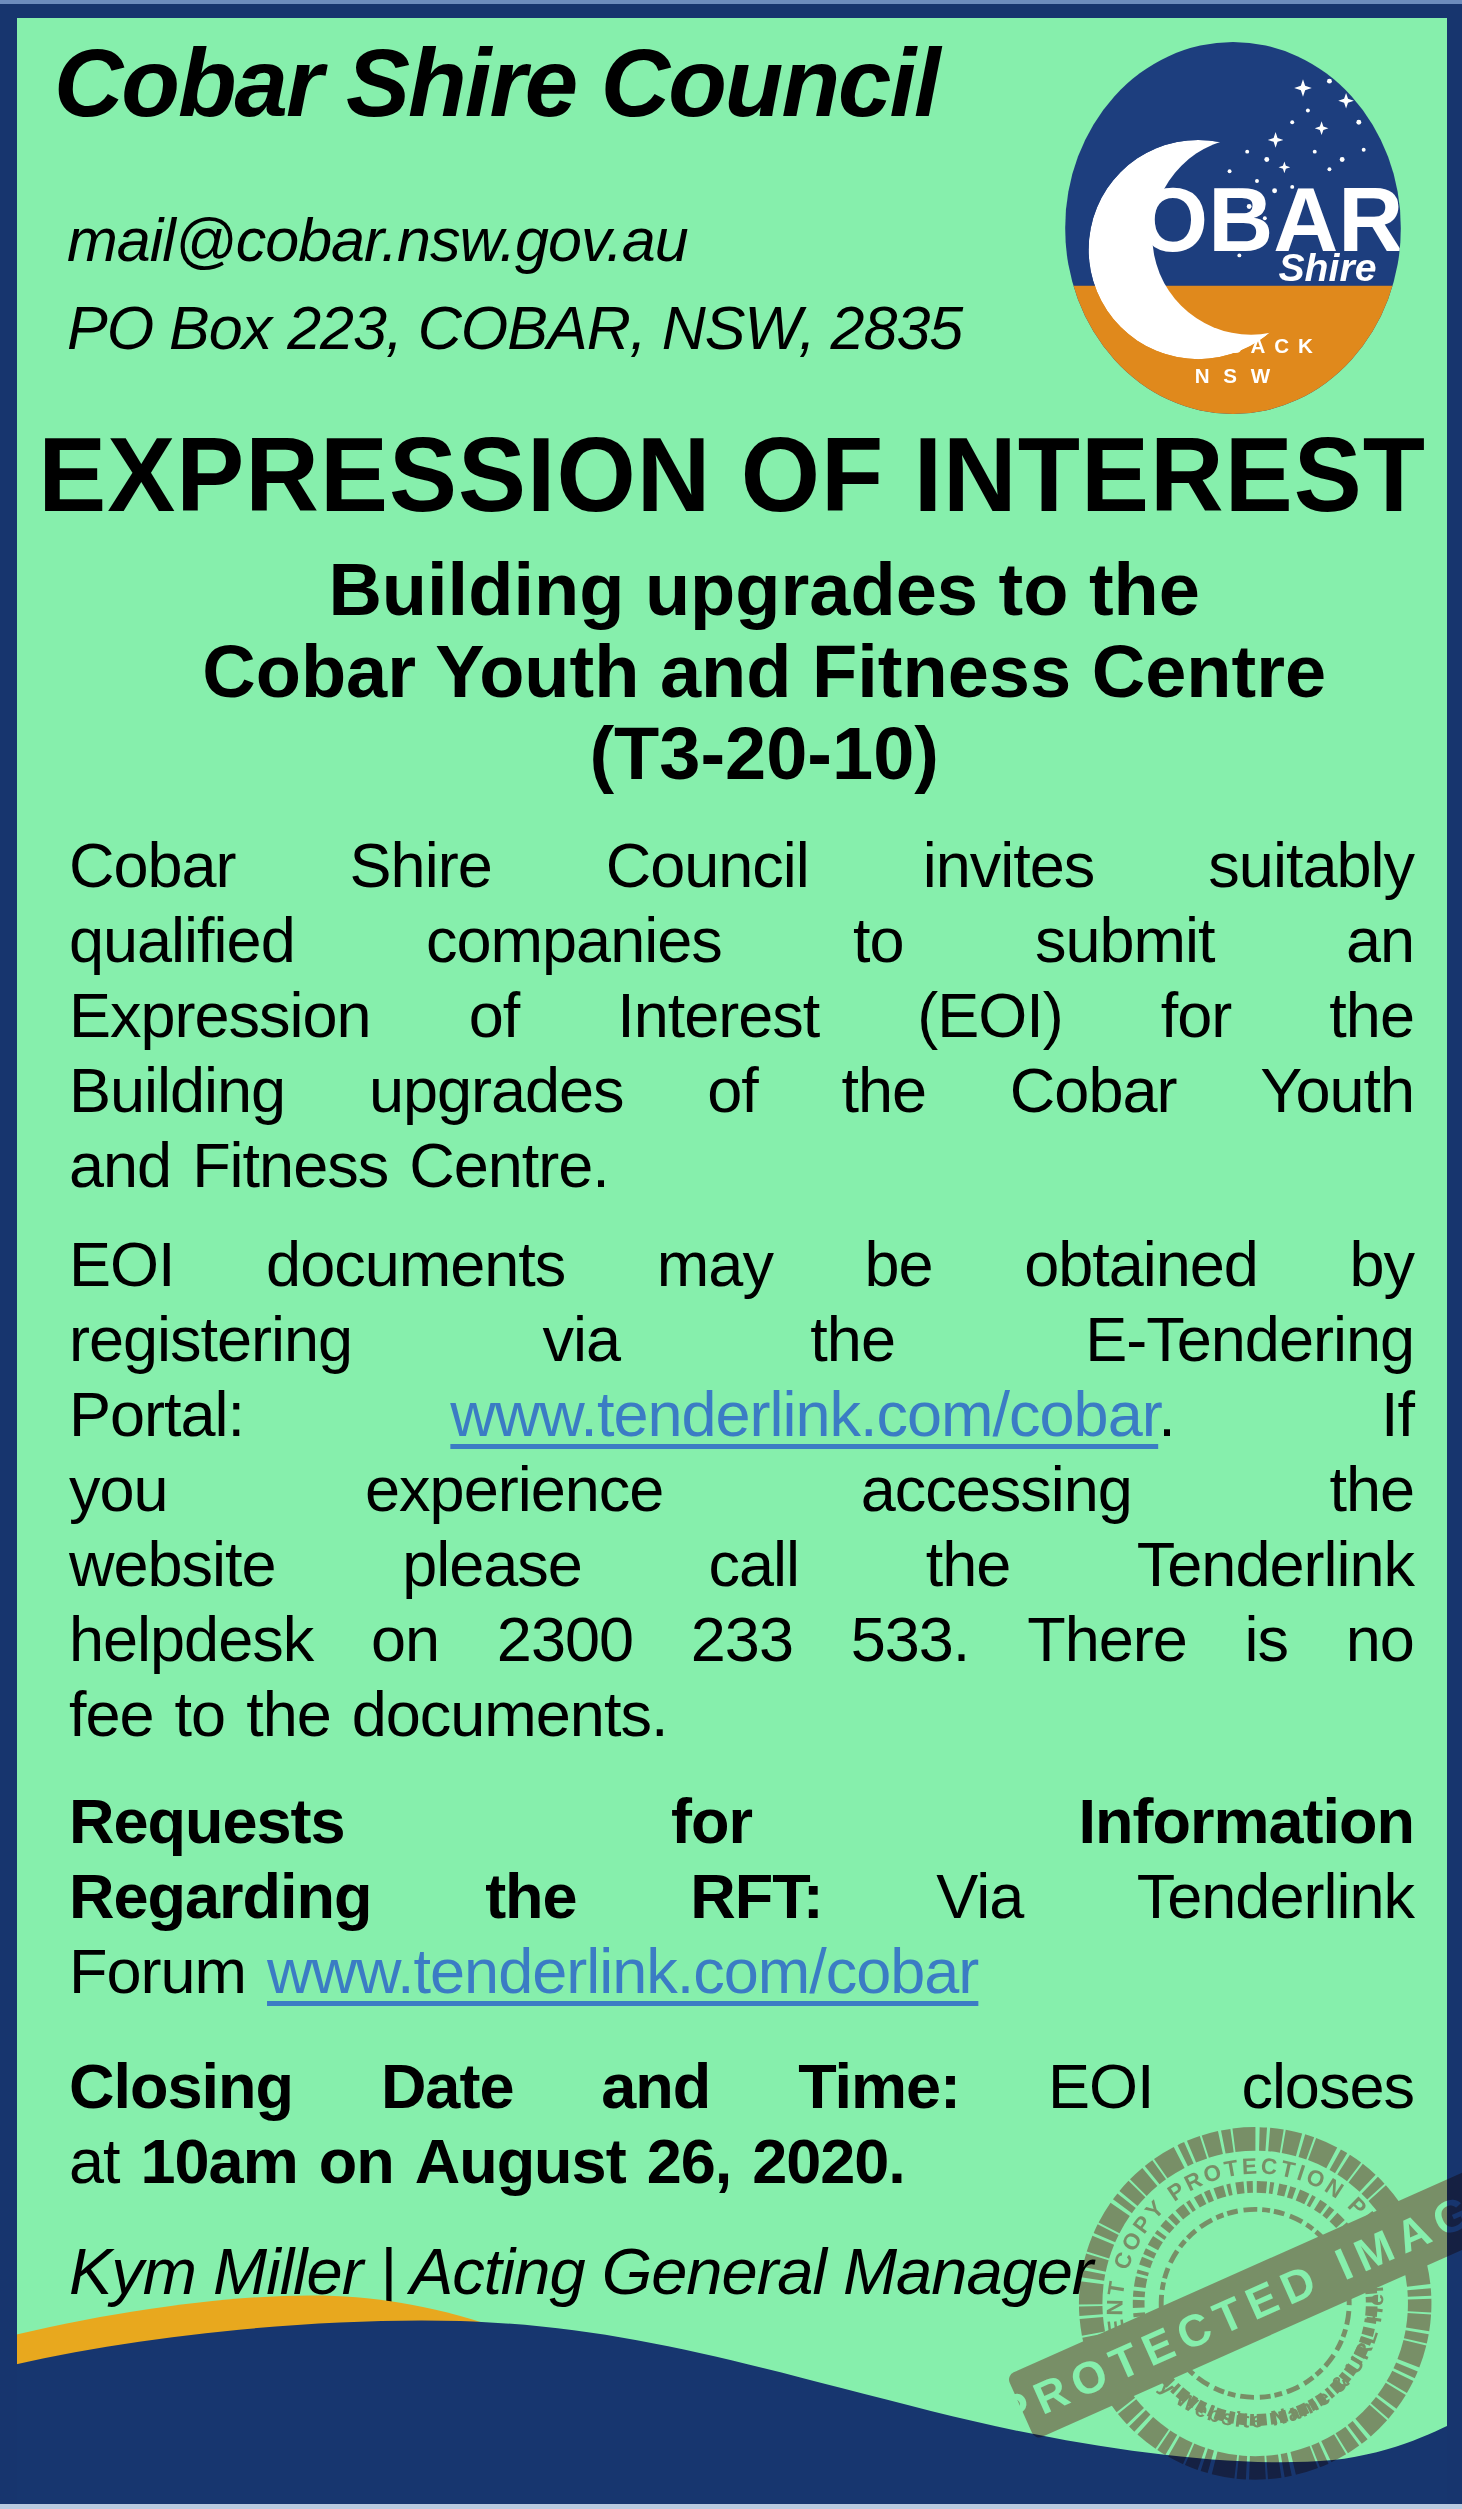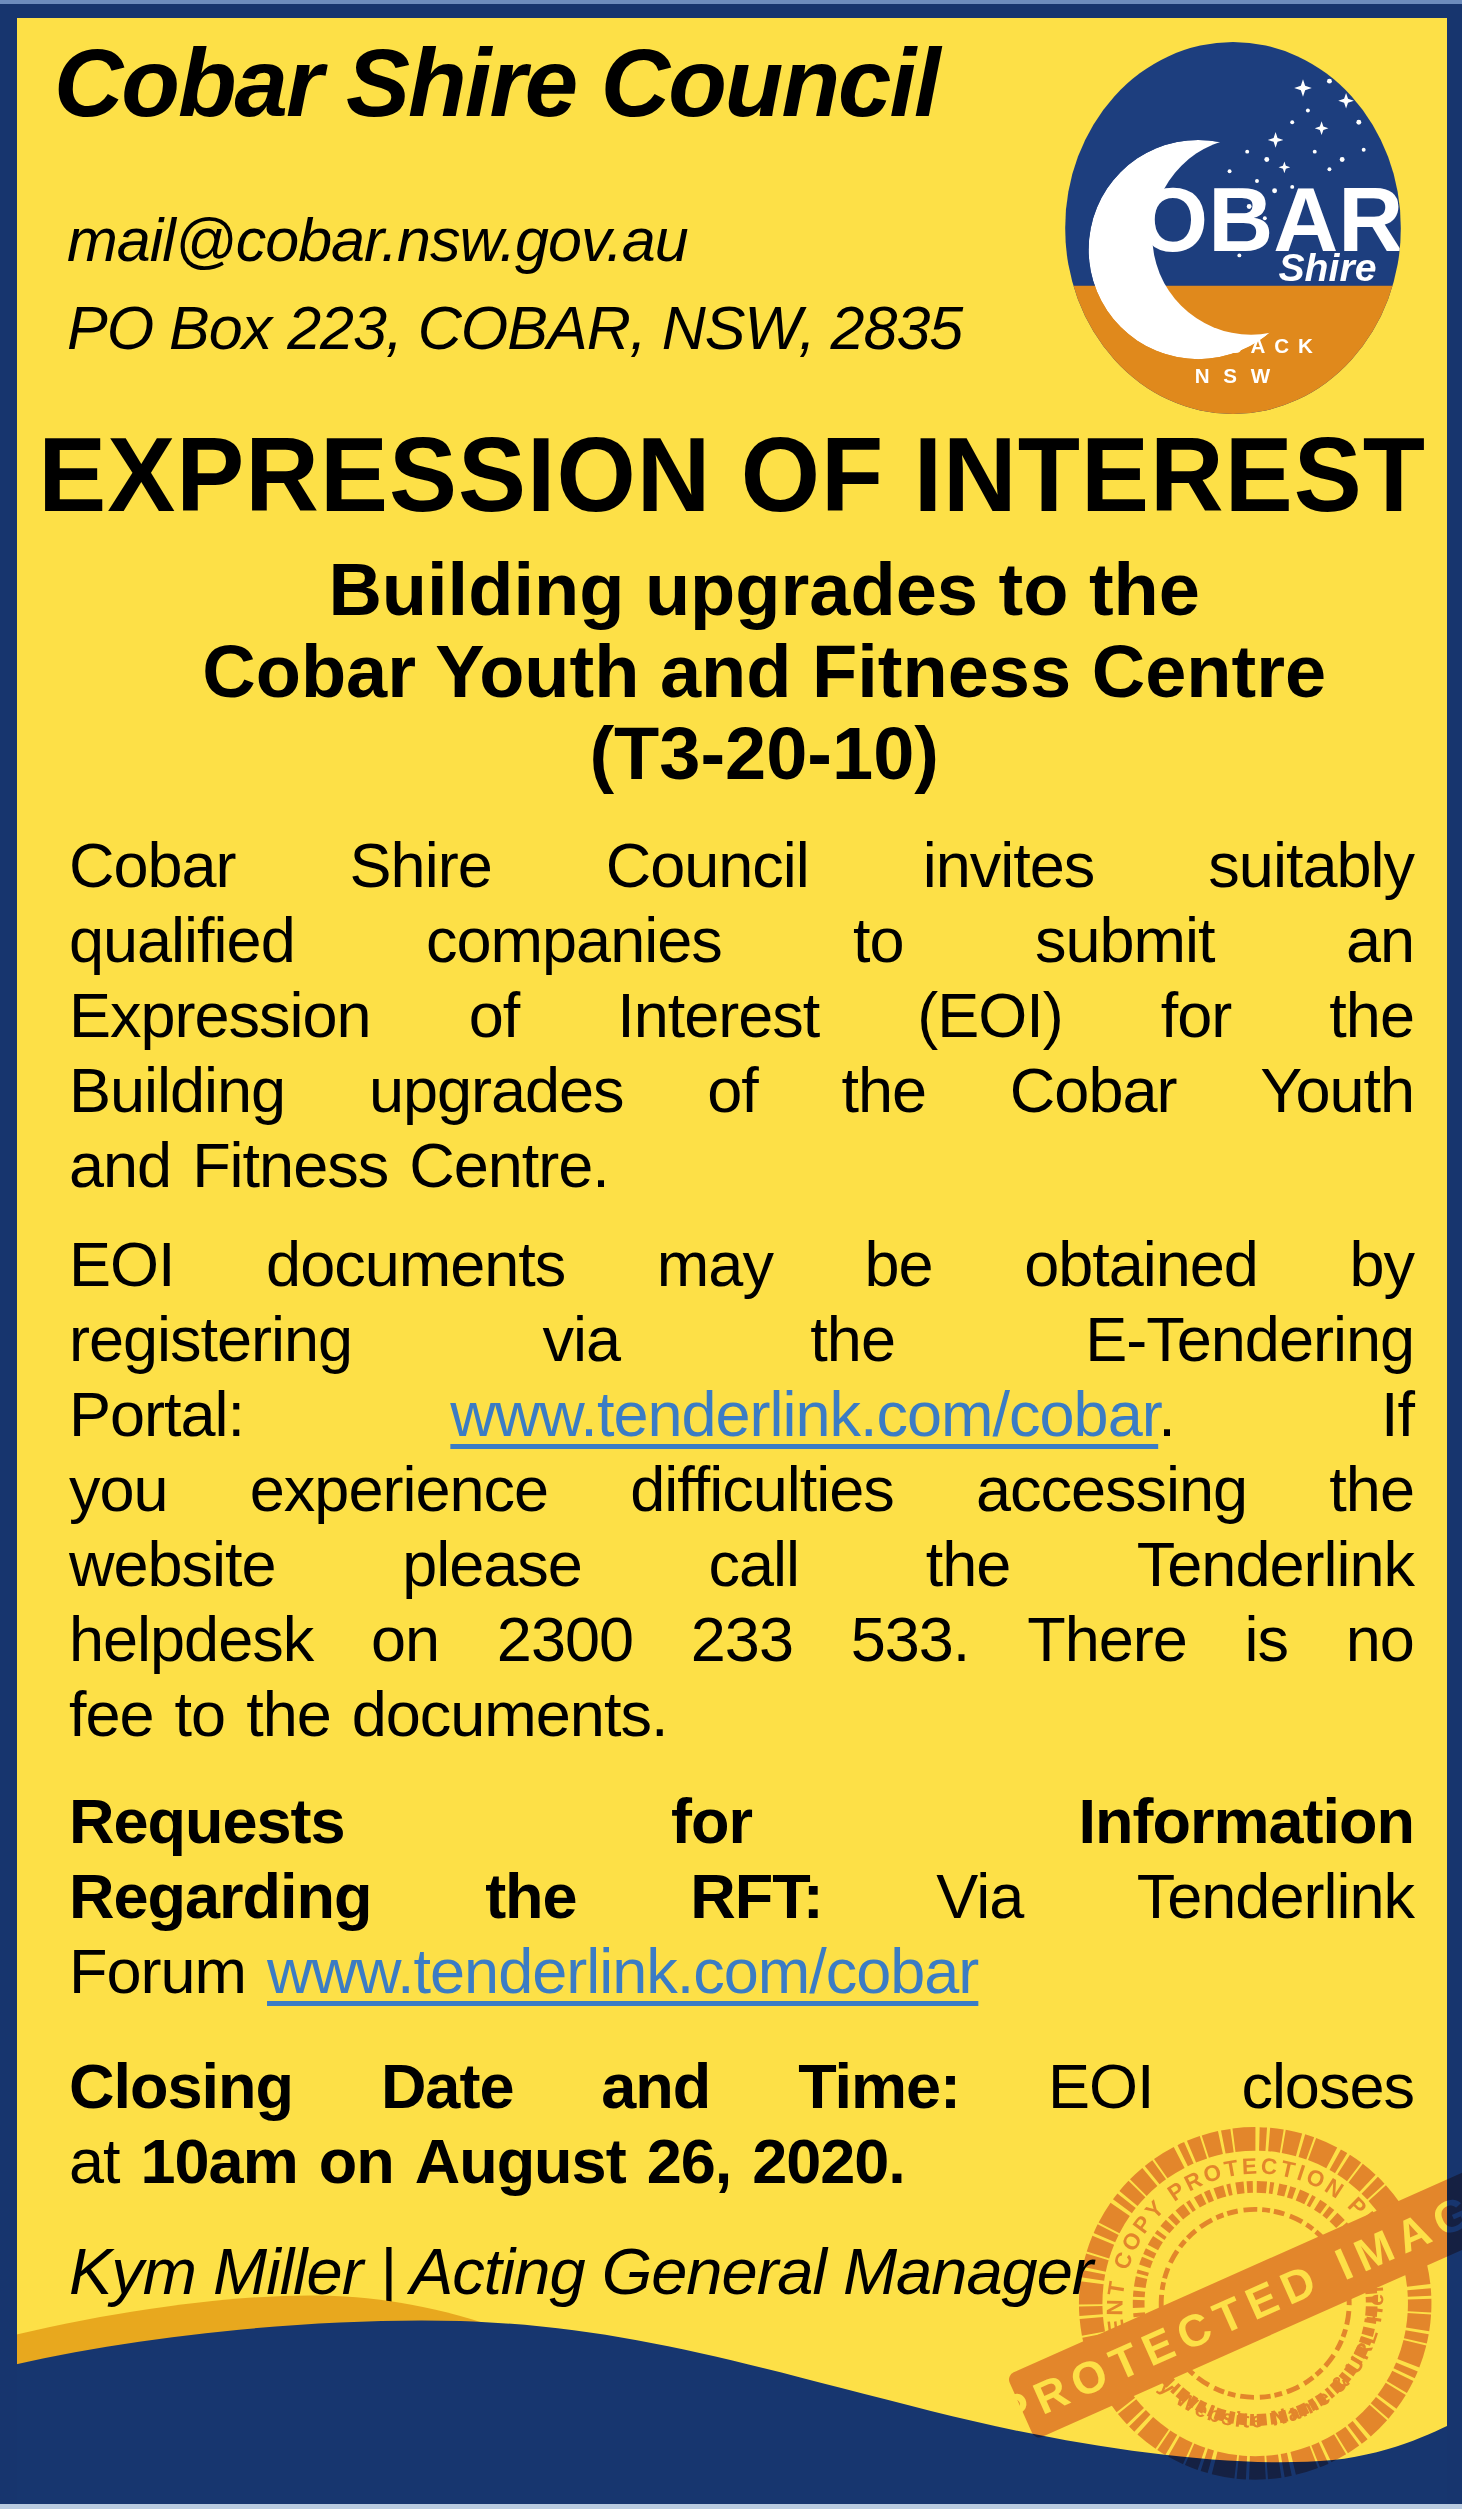--- a/index.html
+++ b/index.html
@@ -1,16 +1,16 @@
 <!DOCTYPE html>
 <html><head>
 <meta charset="utf-8">
 <style>
   html,body{margin:0;padding:0;background:#ffffff;}
-  .page{position:relative;width:1462px;height:2509px;background:#fde047;overflow:hidden;
+  .page{position:relative;width:1462px;height:2509px;background:#86efac;overflow:hidden;
         font-family:"Liberation Sans", sans-serif;color:#000;}
   
   .top-light{position:absolute;left:0;top:0;width:100%;height:3.9px;background:#6d8cbd;z-index:3;}
   .top-navy{position:absolute;left:0;top:3.9px;width:100%;height:13.7px;background:#17356e;z-index:3;}
   .left-bar{position:absolute;left:0;top:3.9px;width:16.7px;height:2501px;background:#17356e;z-index:3;}
   .right-bar{position:absolute;right:0;top:3.9px;width:14.7px;height:2501px;background:#17356e;z-index:3;}
   .bottom-light{position:absolute;left:0;bottom:0;width:100%;height:4.9px;background:#b9cbe0;z-index:6;}
   
   .title{position:absolute;left:54px;top:29px;font-size:96px;line-height:108px;
          font-weight:bold;font-style:italic;letter-spacing:-2px;}
@@ -166,21 +166,20 @@
         <span class="w"><span class="n">E-Tendering</span></span>
       </div>
       <div class="line just">
         <span class="w"><span class="n">Portal:</span></span>
         <span class="w"><span class="l">www.tenderlink.com/cobar</span><span class="n">.</span></span>
         <span class="w"><span class="n">If</span></span>
       </div>
       <div class="line just">
         <span class="w"><span class="n">you</span></span>
         <span class="w"><span class="n">experience</span></span>
-        <span class="w"><span class="n">difficulties</span></span>
         <span class="w"><span class="n">accessing</span></span>
         <span class="w"><span class="n">the</span></span>
       </div>
       <div class="line just">
         <span class="w"><span class="n">website</span></span>
         <span class="w"><span class="n">please</span></span>
         <span class="w"><span class="n">call</span></span>
         <span class="w"><span class="n">the</span></span>
         <span class="w"><span class="n">Tenderlink</span></span>
       </div>

